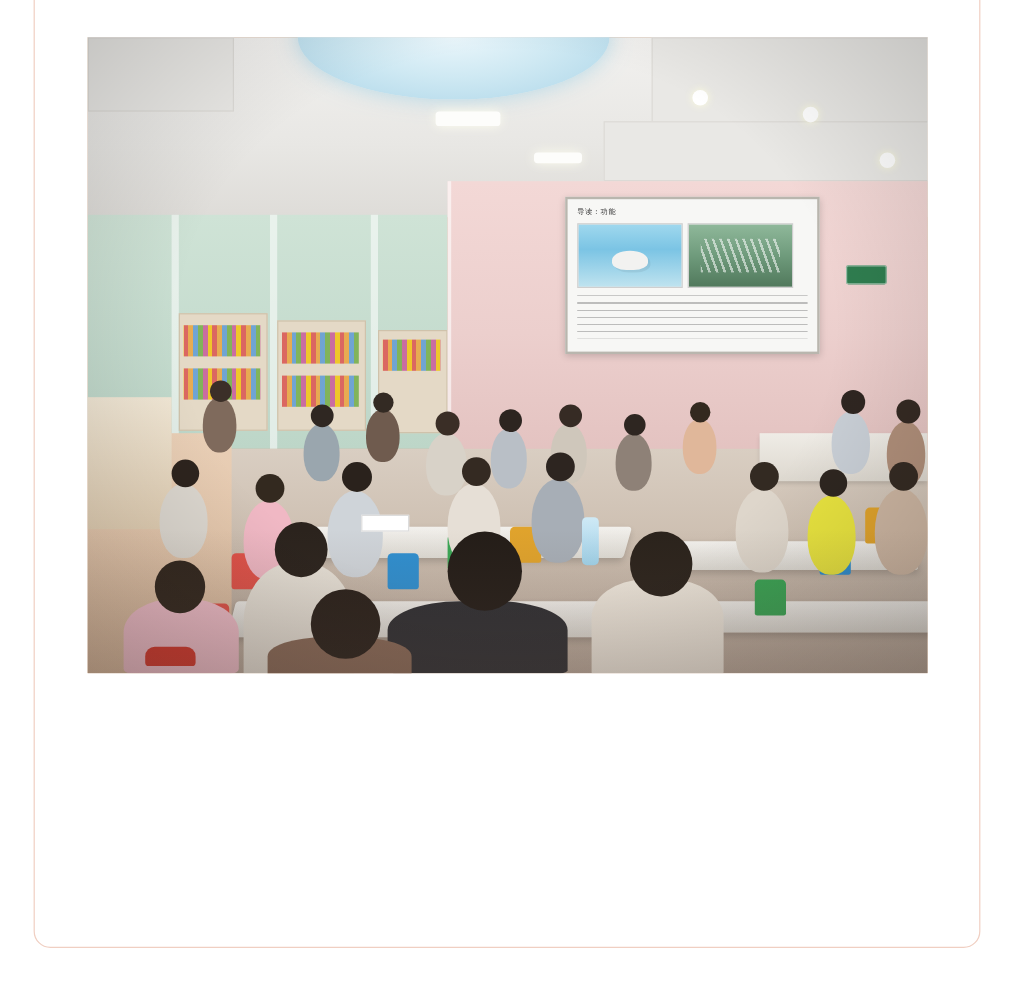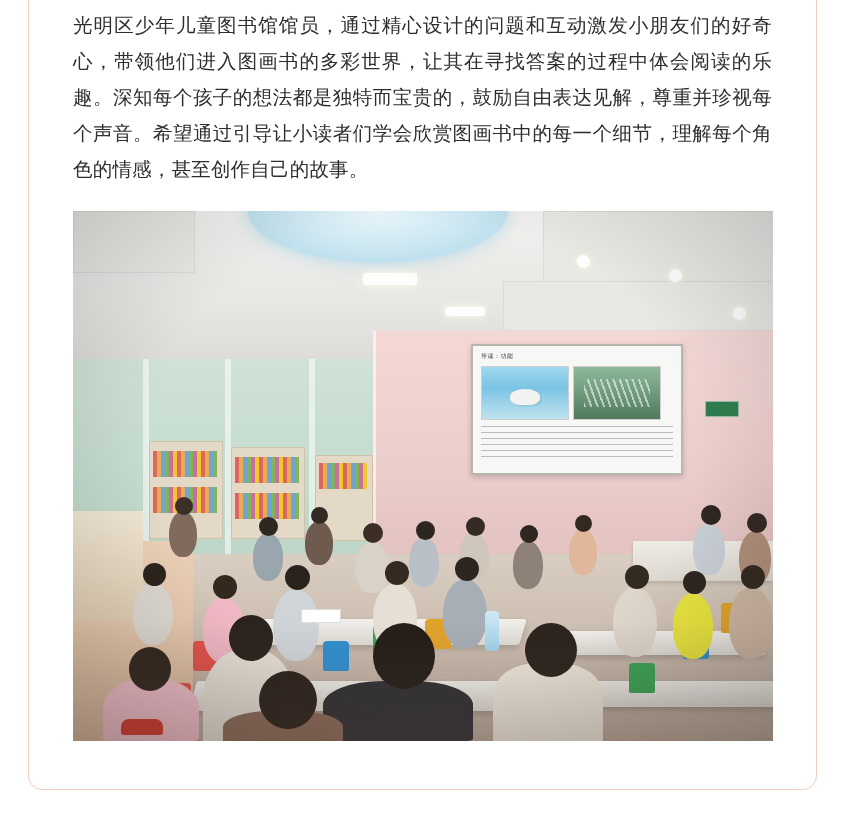--- a/index.html
+++ b/index.html
@@ -228,21 +228,20 @@
     pointer-events: none;
   }
 </style>
 </head>
 <body>
 
 <div class="page">
   <div class="article-card">
     <div class="card-inner">
 
-      <p class="body-text">光明区少年儿童图书馆馆员，通过精心设计的问题和互动激发小朋友们的好奇心，带领他们进入图画书的多彩世界，让其在寻找答案的过程中体会阅读的乐趣。深知每个孩子的想法都是独特而宝贵的，鼓励自由表达见解，尊重并珍视每个声音。希望通过引导让小读者们学会欣赏图画书中的每一个细节，理解每个角色的情感，甚至创作自己的故事。</p>
 
       <div class="photo-wrap">
         <div class="photo">
 
           <div class="ceil"></div>
           <div class="ceil-ring"></div>
           <div class="ceil-panel" style="left:0;top:0;width:120px;height:60px;"></div>
           <div class="ceil-panel" style="left:470px;top:0;width:230px;height:70px;"></div>
           <div class="ceil-panel" style="left:430px;top:70px;width:270px;height:48px;"></div>
           <div class="ceil-lamp" style="left:290px;top:62px;"></div>

